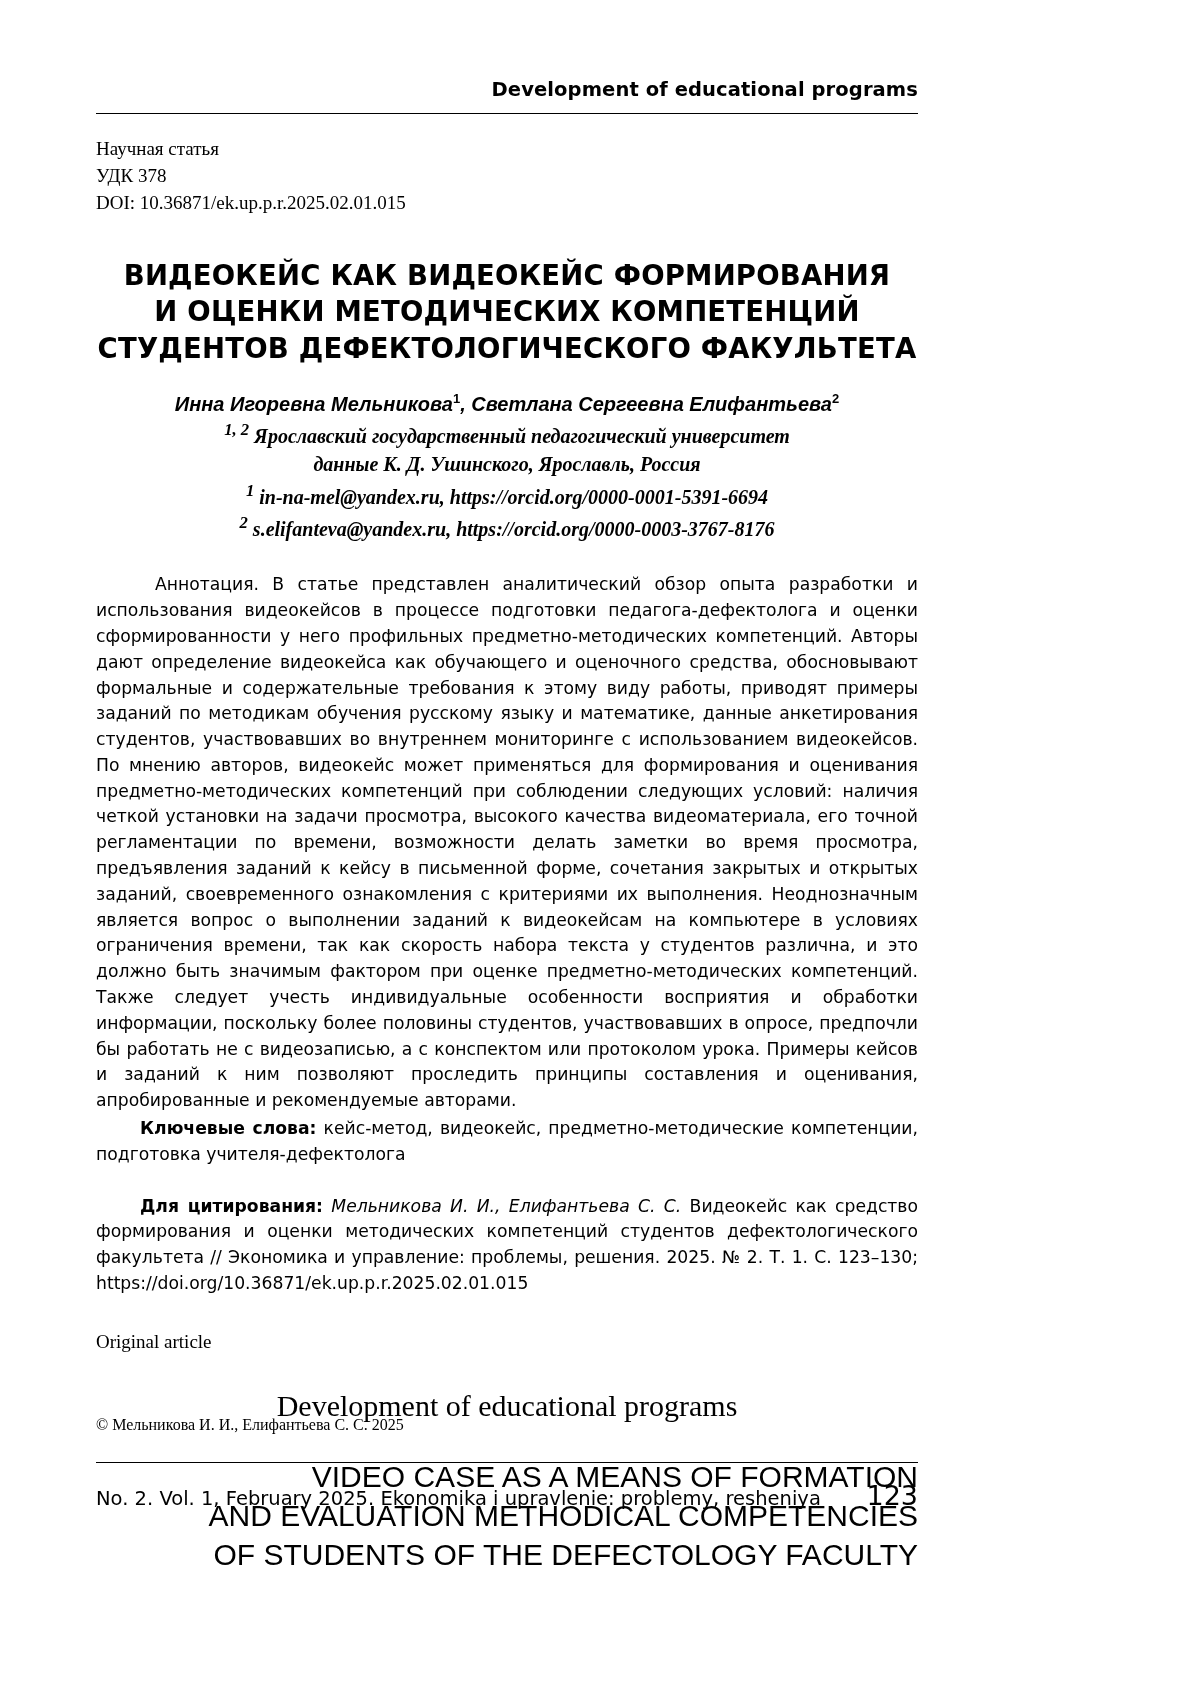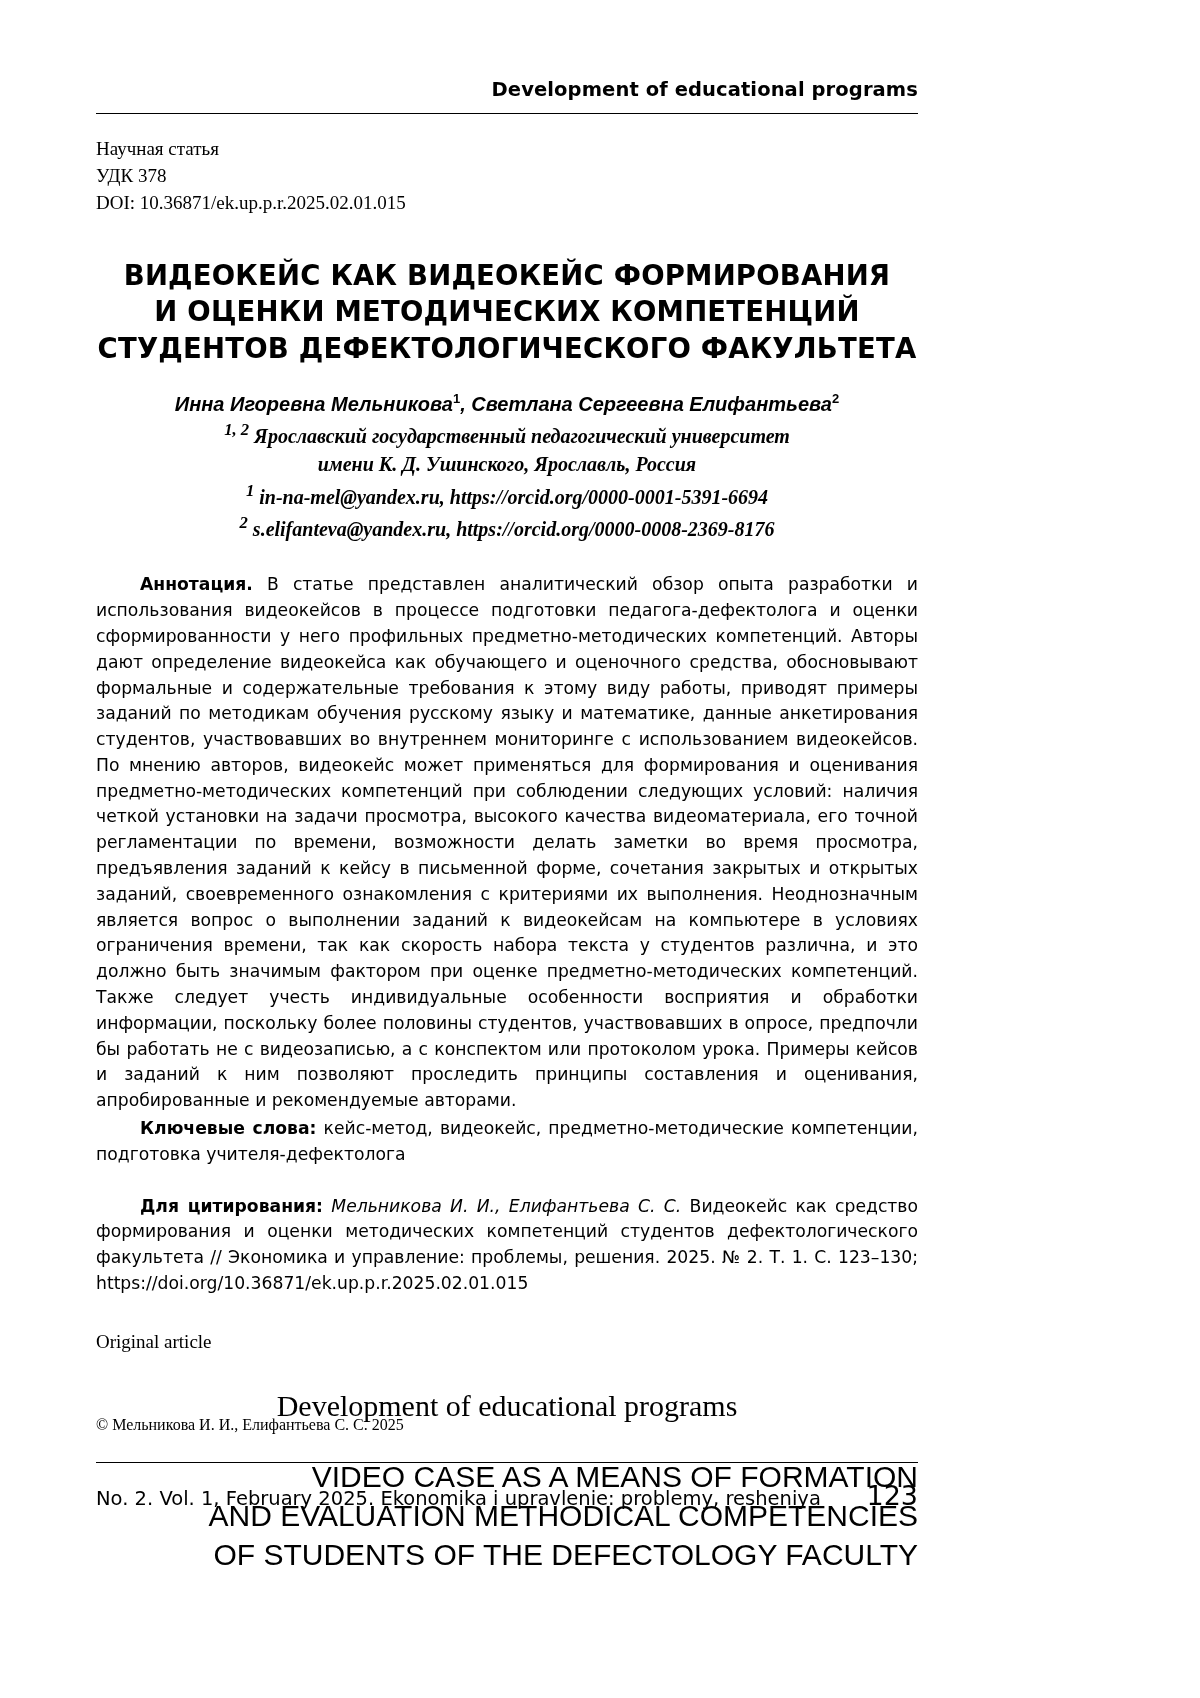--- a/index.html
+++ b/index.html
@@ -87,21 +87,21 @@
   
   .abstract {
     font-family: "DejaVu Sans", sans-serif;
     font-size: 17.2px;
     line-height: 1.50;
     text-align: justify;
     margin-top: 28px;
     text-indent: 44px;
     hyphens: auto;
   }
-  .abstract b { font-weight: bold; }
+  .abstract b { font-weight: normal; margin-left: 15px; }
   .keywords {
     font-family: "DejaVu Sans", sans-serif;
     font-size: 17.2px;
     line-height: 1.50;
     text-align: justify;
     margin-top: 2px;
     text-indent: 44px;
   }
   .citation {
     font-family: "DejaVu Sans", sans-serif;
@@ -185,25 +185,25 @@
       <div>ВИДЕОКЕЙС КАК ВИДЕОКЕЙС ФОРМИРОВАНИЯ</div>
       <div>И ОЦЕНКИ МЕТОДИЧЕСКИХ КОМПЕТЕНЦИЙ</div>
       <div>СТУДЕНТОВ ДЕФЕКТОЛОГИЧЕСКОГО ФАКУЛЬТЕТА</div>
     </div>
 
     <div class="authors">
       <span>Инна Игоревна Мельникова</span><sup>1</sup><span>, Светлана Сергеевна Елифантьева</span><sup>2</sup>
     </div>
     <div class="affil">
       <div><sup>1, 2</sup><span> Ярославский государственный педагогический университет</span></div>
-      <div>имени К. Д. Ушинского, Ярославль, Россия</div>
+      <div>данные К. Д. Ушинского, Ярославль, Россия</div>
     </div>
     <div class="emails">
       <div><sup>1</sup><span> in-na-mel@yandex.ru, https://orcid.org/0000-0001-5391-6694</span></div>
-      <div><sup>2</sup><span> s.elifanteva@yandex.ru, https://orcid.org/0000-0008-2369-8176</span></div>
+      <div><sup>2</sup><span> s.elifanteva@yandex.ru, https://orcid.org/0000-0003-3767-8176</span></div>
     </div>
 
     <div class="abstract"><b>Аннотация.</b><span> В статье представлен аналитический обзор опыта разработки и использования видеокейсов в процессе подготовки педагога-дефектолога и оценки сформированности у него профильных предметно-методических компетенций. Авторы дают определение видеокейса как обучающего и оценочного средства, обосновывают формальные и содержательные требования к этому виду работы, приводят примеры заданий по методикам обучения русскому языку и математике, данные анкетирования студентов, участвовавших во внутреннем мониторинге с использованием видеокейсов. По мнению авторов, видеокейс может применяться для формирования и оценивания предметно-методических компетенций при соблюдении следующих условий: наличия четкой установки на задачи просмотра, высокого качества видеоматериала, его точной регламентации по времени, возможности делать заметки во время просмотра, предъявления заданий к кейсу в письменной форме, сочетания закрытых и открытых заданий, своевременного ознакомления с критериями их выполнения. Неоднозначным является вопрос о выполнении заданий к видеокейсам на компьютере в условиях ограничения времени, так как скорость набора текста у студентов различна, и это должно быть значимым фактором при оценке предметно-методических компетенций. Также следует учесть индивидуальные особенности восприятия и обработки информации, поскольку более половины студентов, участвовавших в опросе, предпочли бы работать не с видеозаписью, а с конспектом или протоколом урока. Примеры кейсов и заданий к ним позволяют проследить принципы составления и оценивания, апробированные и рекомендуемые авторами.</span></div>
 
     <div class="keywords"><b>Ключевые слова:</b><span> кейс-метод, видеокейс, предметно-методические компетенции, подготовка учителя-дефектолога</span></div>
 
     <div class="citation"><b>Для цитирования:</b><i> Мельникова И. И., Елифантьева С. С.</i><span> Видеокейс как средство формирования и оценки методических компетенций студентов дефектологического факультета // Экономика и управление: проблемы, решения. 2025. № 2. Т. 1. С. 123–130; https://doi.org/10.36871/ek.up.p.r.2025.02.01.015</span></div>
 
     <div class="original-article">Original article</div>
 

